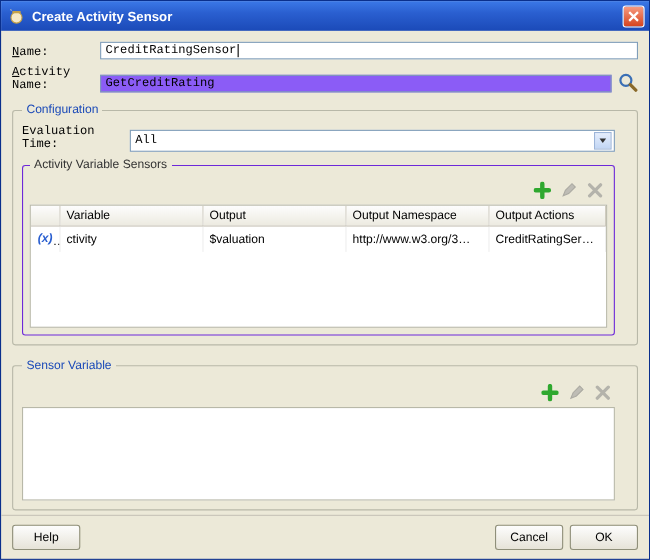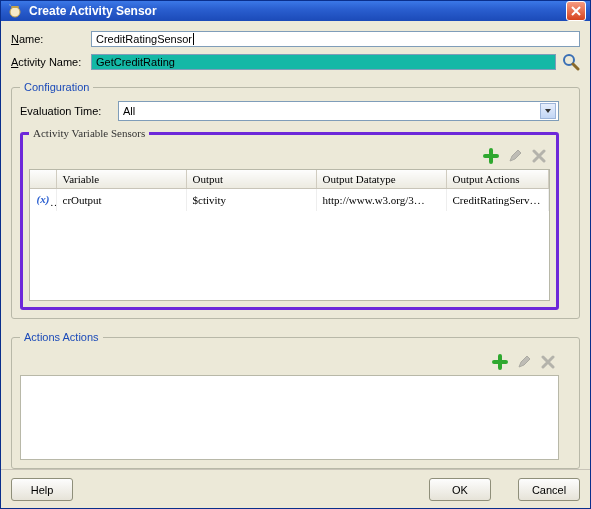--- a/index.html
+++ b/index.html
@@ -48,61 +48,61 @@
   }
   .content {
     flex: 1;
     padding: 10px 10px 0 10px;
     display: flex;
     flex-direction: column;
     gap: 6px;
   }
   .form-row {
     display: flex;
-    align-items: center;
+    align-items: flex-end;
     gap: 6px;
+    font-family: Liberation Mono, monospace;
   }
   .form-label {
     width: 74px;
     text-align: left;
   }
   .form-label .ul { text-decoration: underline; }
   .text-input {
     flex: 1;
     height: 16px;
     border: 1px solid #7f9db9;
     background: #fff;
     padding: 2px 4px;
     font-family: inherit;
     font-size: 11px;
   }
   .text-input.readonly {
-    background: #14b8a6;
+    background: #8b5cf6;
   }
   .search-icon {
     width: 18px; height: 18px;
     cursor: pointer;
   }
   fieldset.group {
     border: 1px solid #b8b8a8;
     border-radius: 3px;
     margin: 4px 0 0 0;
     padding: 8px 20px 8px 8px;
   }
   fieldset.group > legend {
     color: #1b4ab8;
     padding: 0 4px;
     font-size: 11px;
   }
   fieldset.inner {
-    border: 3px solid #6d28d9;
+    border: 1px solid #6d28d9;
     border-radius: 3px;
     margin: 6px 0 0 0;
     padding: 6px 6px 6px 6px;
-    font-family: Liberation Serif, serif;
   }
   fieldset.inner > legend {
     color: #333;
     padding: 0 4px;
   }
   .combo {
     flex: 1;
     height: 20px;
     border: 1px solid #7f9db9;
     background: #fff;
@@ -126,21 +126,21 @@
   }
   .icon-btn {
     width: 18px; height: 18px;
     display: flex; align-items:center; justify-content:center;
     cursor: pointer;
   }
   .icon-btn.disabled { opacity: 0.55; cursor: default; }
   .table-wrap {
     border: 1px solid #b8b8a8;
     background: #fff;
-    height: 132px;
+    height: 112px;
     overflow: hidden;
   }
   .table-wrap.small { height: 85px; }
   table.data {
     width: 100%;
     border-collapse: collapse;
     table-layout: fixed;
   }
   table.data th {
     text-align: left;
@@ -161,21 +161,20 @@
     overflow: hidden;
     text-overflow: ellipsis;
   }
   .row-icon-cell { width: 26px; text-align:center; }
   .footer {
     border-top: 1px solid #c8c4b8;
     padding: 8px 10px;
     display: flex;
     align-items: center;
     margin-top: auto;
-    gap: 21px;
   }
   .footer .spacer { flex: 1; }
   button.btn {
     min-width: 62px;
     height: 23px;
     background: linear-gradient(#fdfdfd, #e6e3d8);
     border: 1px solid #8f8f7a;
     border-radius: 3px;
     font-family: inherit;
     font-size: 11px;
@@ -276,44 +275,44 @@
                 <col style="width:130px">
                 <col style="width:130px">
                 <col style="width:130px">
                 <col>
             </colgroup>
             <thead>
               <tr>
                 <th></th>
                 <th>Variable</th>
                 <th>Output</th>
-                <th>Output Datatype</th>
+                <th>Output Namespace</th>
                 <th>Output Actions</th>
               </tr>
             </thead>
             <tbody>
               <tr>
                 <td class="row-icon-cell">
                   <svg width="14" height="14" viewBox="0 0 14 14">
                     <text x="7" y="11" text-anchor="middle" font-size="11" font-style="italic" font-weight="bold" fill="#2a5fd0">(x)</text>
                   </svg>
                 </td>
-                <td>crOutput</td>
-                <td>$ctivity</td>
+                <td>ctivity</td>
+                <td>$valuation</td>
                 <td>http://www.w3.org/3…</td>
                 <td>CreditRatingService</td>
               </tr>
             </tbody>
           </table>
         </div>
       </fieldset>
     </fieldset>
 
     <fieldset class="group" style="margin-top:6px">
-      <legend>Actions Actions</legend>
+      <legend>Sensor Variable</legend>
 
       <div class="toolbar-icons">
         <span class="icon-btn">
           <svg width="16" height="16" viewBox="0 0 16 16">
               <path d="M8 2 V14 M2 8 H14" stroke="#2fa82f" stroke-width="4" stroke-linecap="round"></path>
             </svg>
         </span>
         <span class="icon-btn disabled">
           <svg width="16" height="16" viewBox="0 0 16 16">
               <path d="M3 13 L5 8 L11 2 L14 5 L8 11 L3 13 Z" fill="#999" stroke="#777"></path>
@@ -327,17 +326,17 @@
       </div>
 
       <div class="table-wrap small"></div>
     </fieldset>
 
   </div>
 
   <div class="footer">
     <button class="btn">Help</button>
     <span class="spacer"></span>
+    <button class="btn">Cancel</button>
     <button class="btn">OK</button>
-    <button class="btn">Cancel</button>
   </div>
 
 </div>
 
 </body></html>

